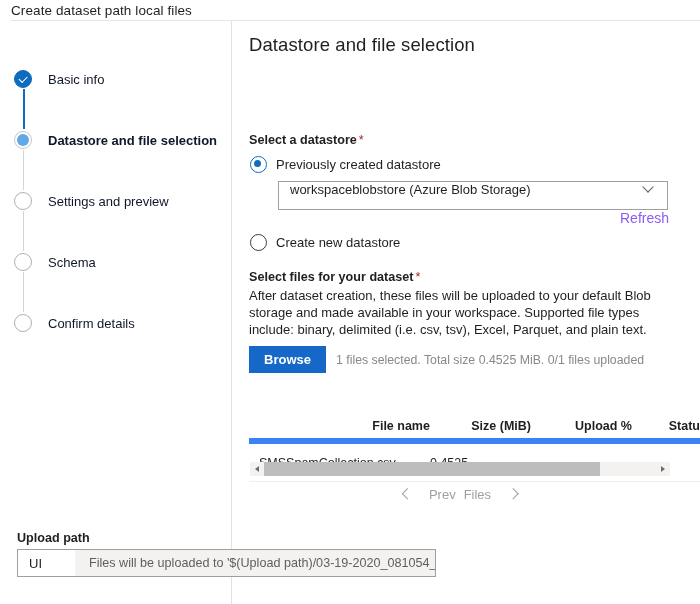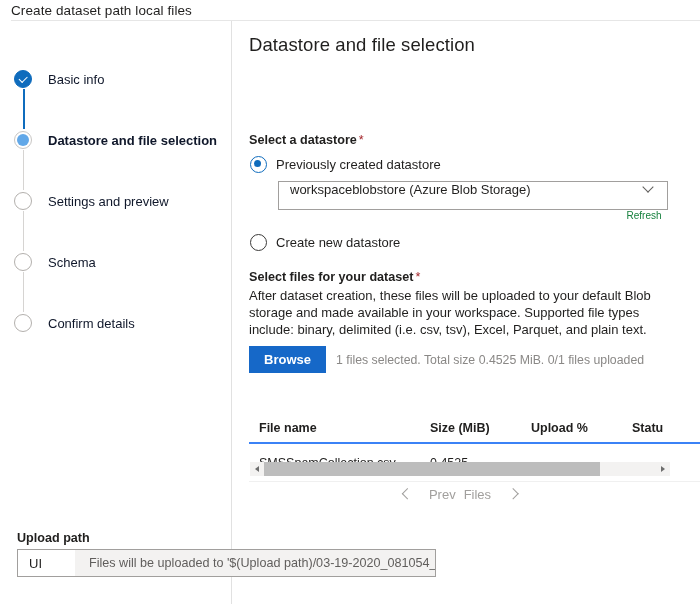--- a/index.html
+++ b/index.html
@@ -219,22 +219,22 @@
     border-right: 1.4px solid #605e5c;
     border-bottom: 1.4px solid #605e5c;
     transform: rotate(45deg);
   }
   #refresh-link {
     position: absolute;
     left: 388px;
     top: 189px;
     width: 48px;
     text-align: center;
-    font-size: 10px;
-    color: #15803d;
+    font-size: 14px;
+    color: #8b5cf6;
     cursor: pointer;
   }
 
   
   #files-label { position: absolute; left: 17px; top: 249px; }
   #files-desc {
     position: absolute;
     left: 17px;
     top: 266px;
     width: 424px;
@@ -281,21 +281,22 @@
     position: absolute;
     left: 0;
     width: 451px;
     display: flex;
     align-items: center;
     box-sizing: border-box;
   }
   #tbl-head {
     top: 0;
     height: 31px;
-    border-bottom: 2px solid #3b82f6;
+    border-bottom: 6px solid #3b82f6;
+    text-align: right;
   }
   #tbl-row-0 {
     top: 31px;
     height: 38px;
     border-bottom: 1px solid #f0f0f0;
     cursor: pointer;
   }
   .cell {
     font-size: 12.5px;
     color: #201f1e;

